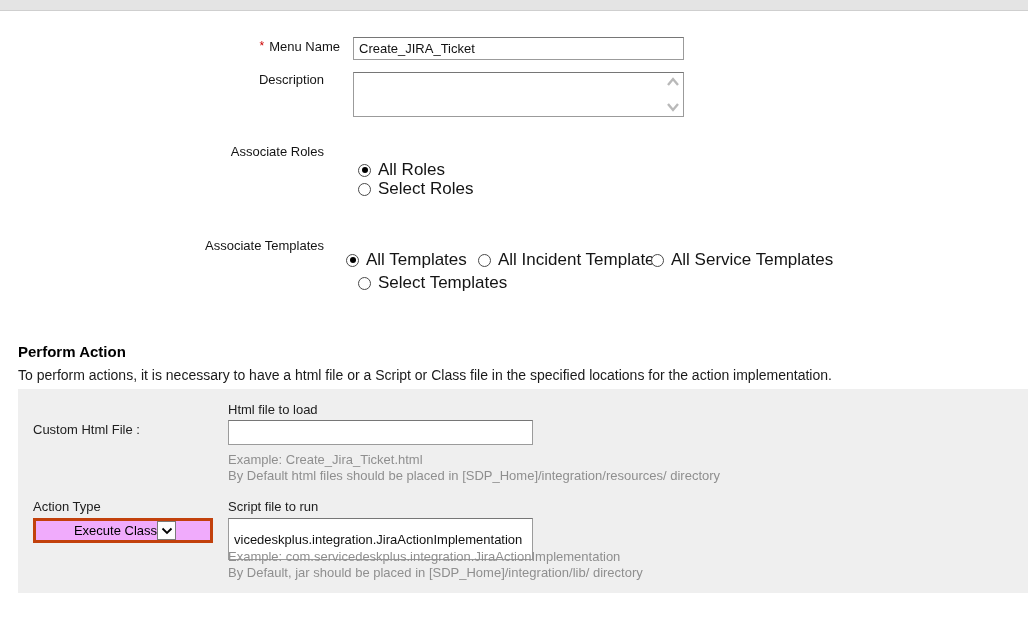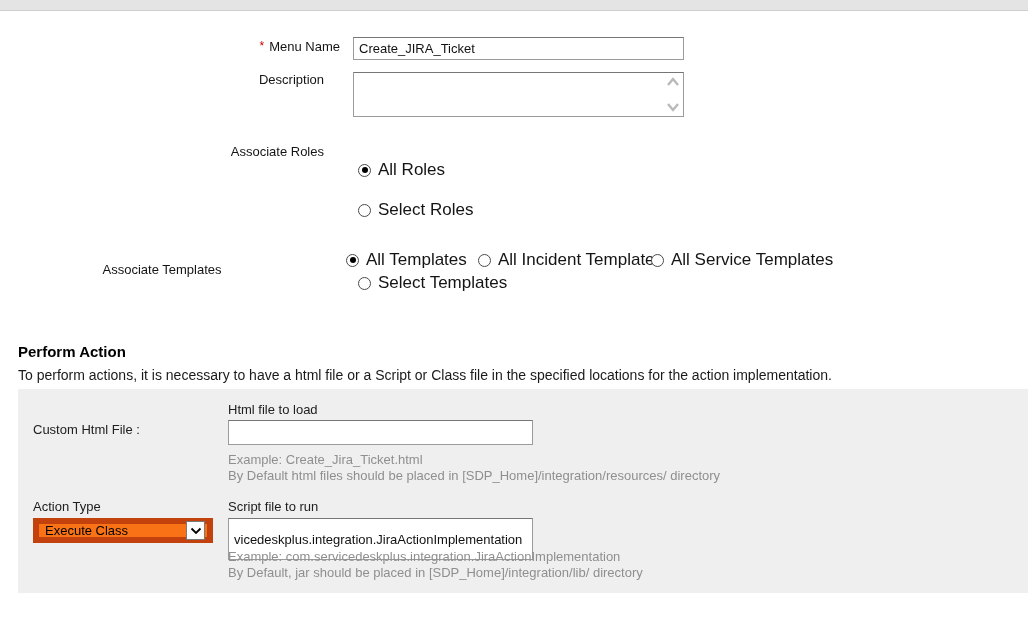--- a/index.html
+++ b/index.html
@@ -68,23 +68,23 @@
   .panel {
     left: 18px; top: 389px; width: 1010px; height: 204px;
     background: #efefef;
   }
   .panel-label { font-size: 13px; color: #202020; }
   .hint { font-size: 13px; color: #8f8f8f; white-space: nowrap; }
 
   
   .select-box {
     box-sizing: border-box;
-    border: 6px solid #c2410c;
-    background: #f97316;
-    display: flex; align-items: center; justify-content: space-between;
+    border: 3px solid #c2410c;
+    background: #f0abfc;
+    display: flex; align-items: center; justify-content: center;
     padding: 0 2px 0 6px;
     font-size: 13px; color: #000;
   }
   .select-box .caret-btn {
     box-sizing: border-box;
     width: 19px; height: 19px;
     border: 1px solid #7a7a7a;
     background: #fdfdfd;
     display: flex; align-items: center; justify-content: center;
   }
@@ -111,26 +111,26 @@
         <polyline points="2,2 7,8 12,2" fill="none" stroke="#b9b9b9" stroke-width="2.4"></polyline>
       </svg>
   </span>
 </div>
 
 <div class="abs flabel" style="top: 144px;">Associate Roles</div>
 <div class="abs radio-item" style="left: 358px; top: 160px;">
   <span class="radio checked"></span>
   <span class="radio-label">All Roles</span>
 </div>
-<div class="abs radio-item" style="left: 358px; top: 200px; justify-content: flex-end;">
+<div class="abs radio-item" style="left: 358px; top: 179px; justify-content: flex-end;">
   <span class="radio"></span>
   <span class="radio-label">Select Roles</span>
 </div>
 
-<div class="abs flabel" style="top: 262px; text-align: center;">Associate Templates</div>
+<div class="abs flabel" style="top: 238px;">Associate Templates</div>
 <div class="abs radio-item" style="left: 346px; top: 250px;">
   <span class="radio checked"></span>
   <span class="radio-label">All Templates</span>
 </div>
 <div class="abs radio-item" style="left: 478px; top: 250px;">
   <span class="radio"></span>
   <span class="radio-label">All Incident Templates</span>
 </div>
 <div class="abs radio-item" style="left: 651px; top: 250px;">
   <span class="radio"></span>

